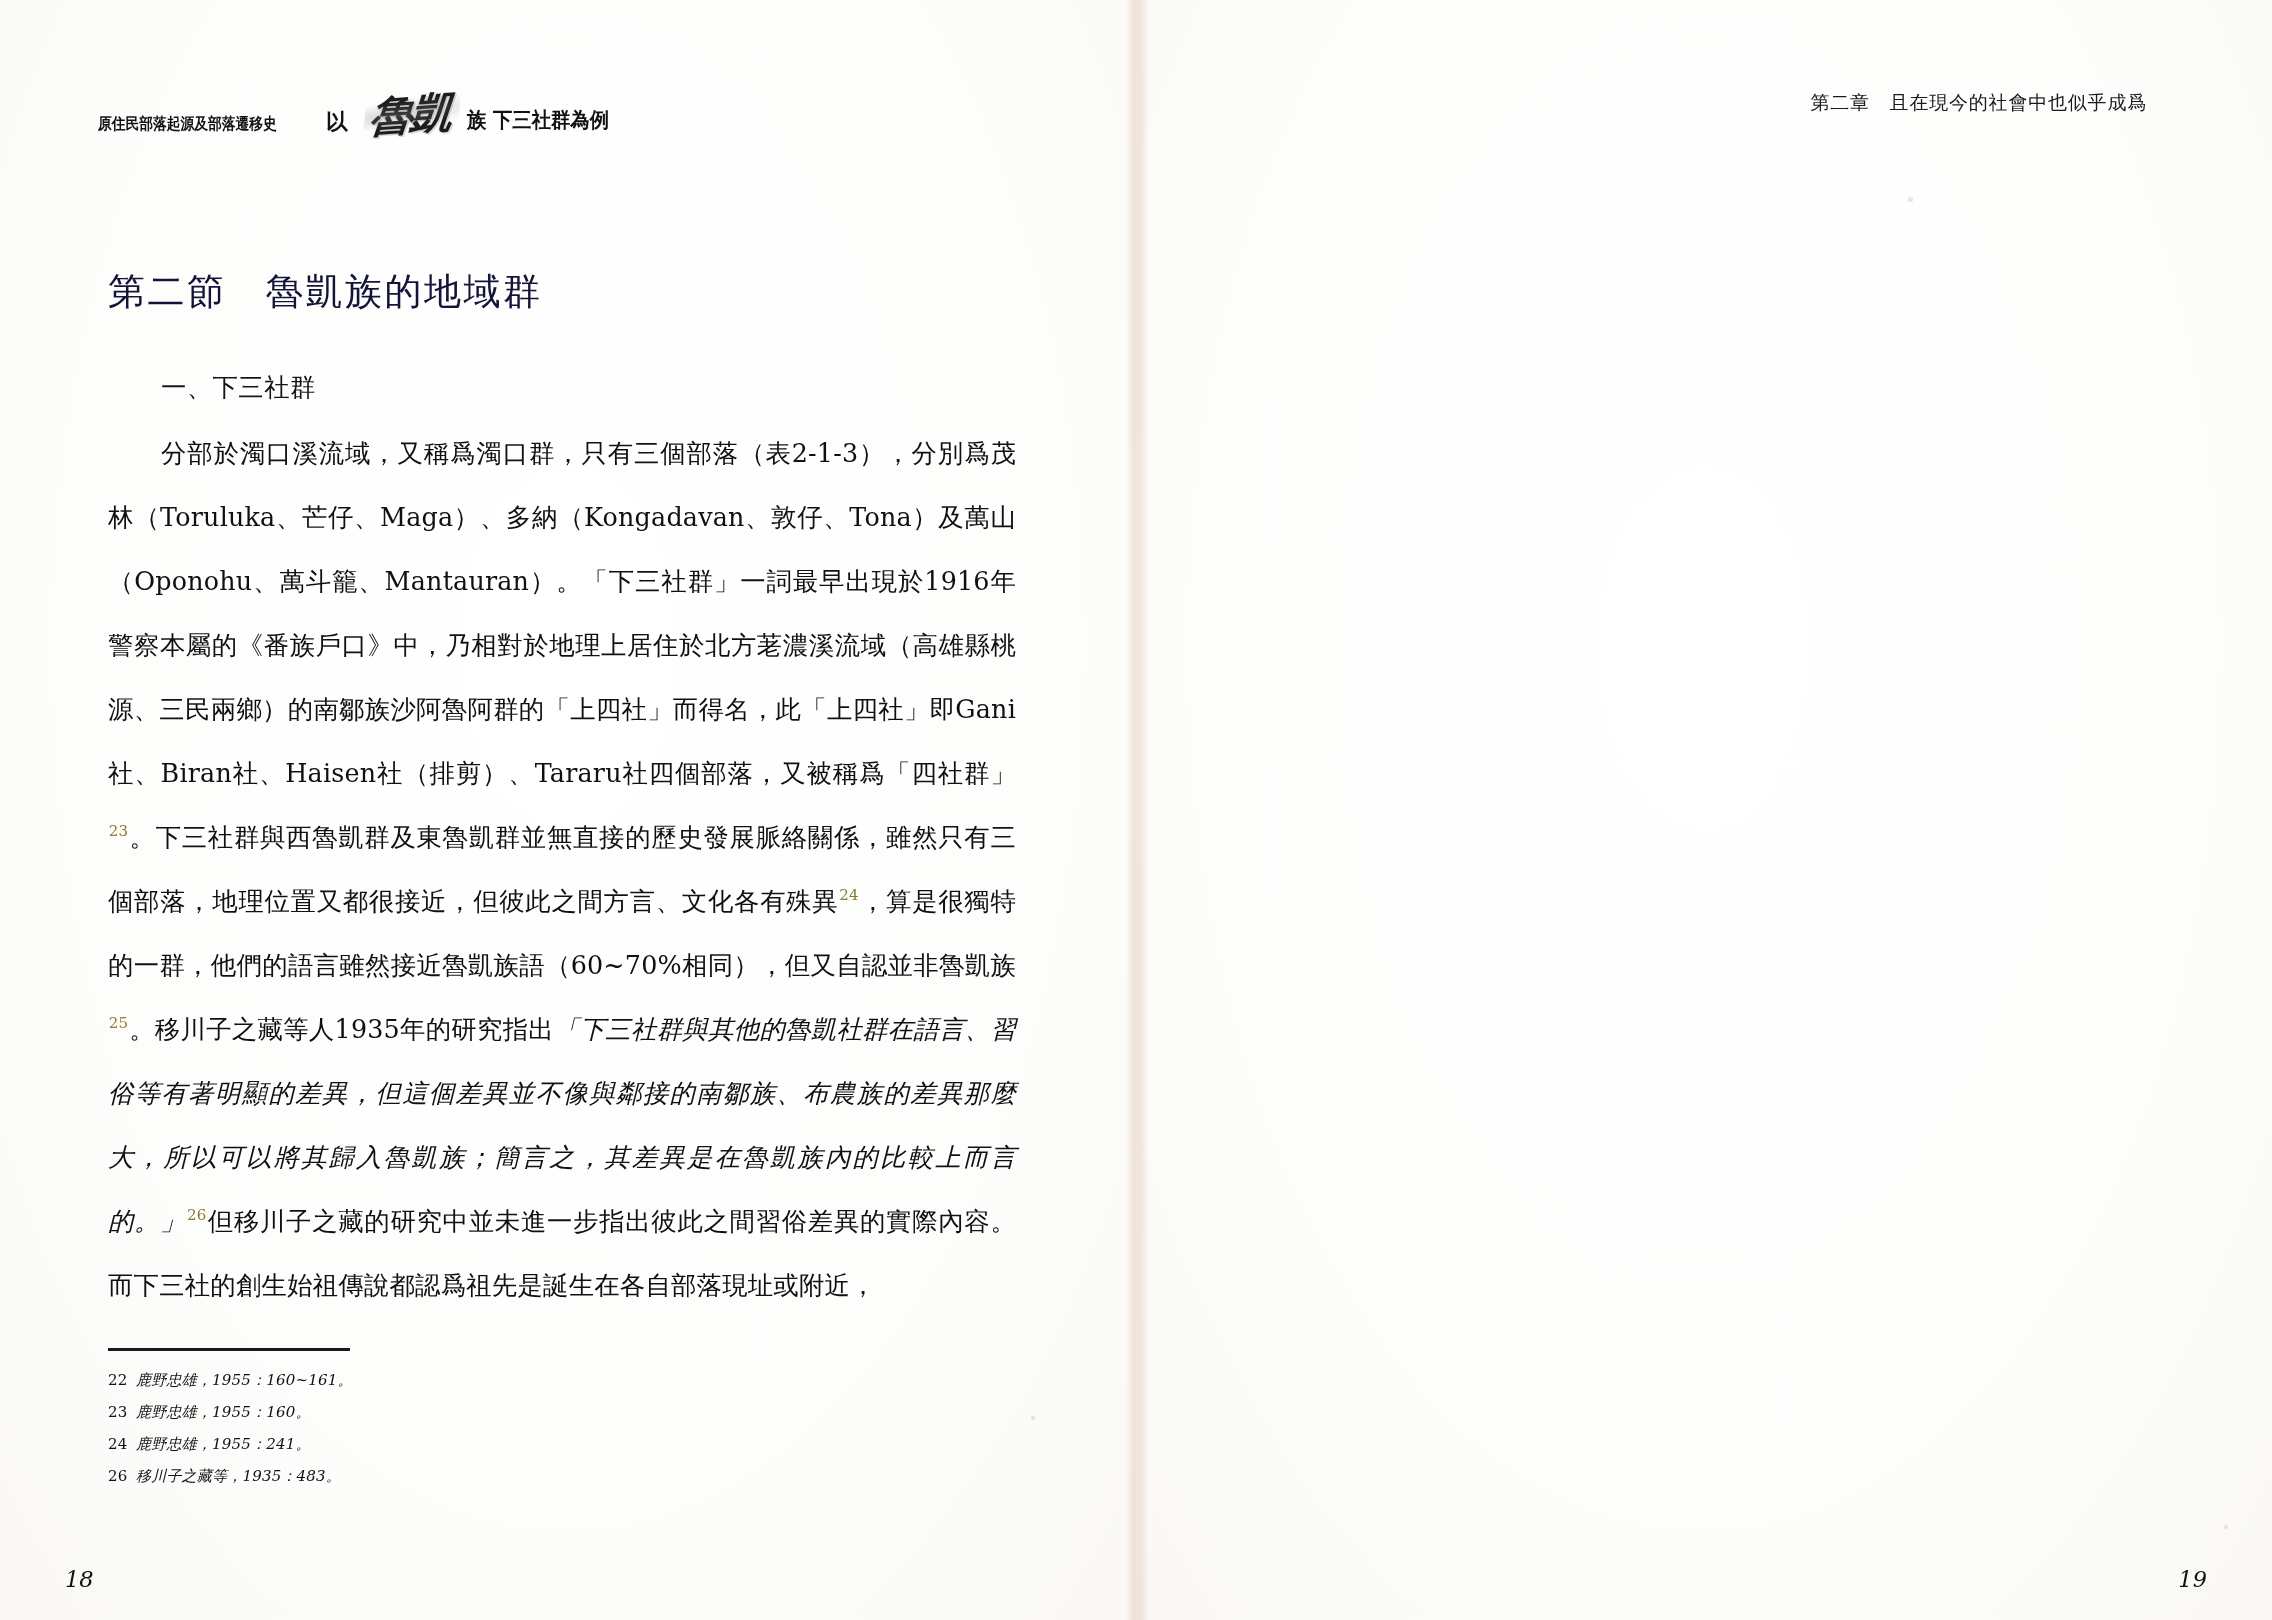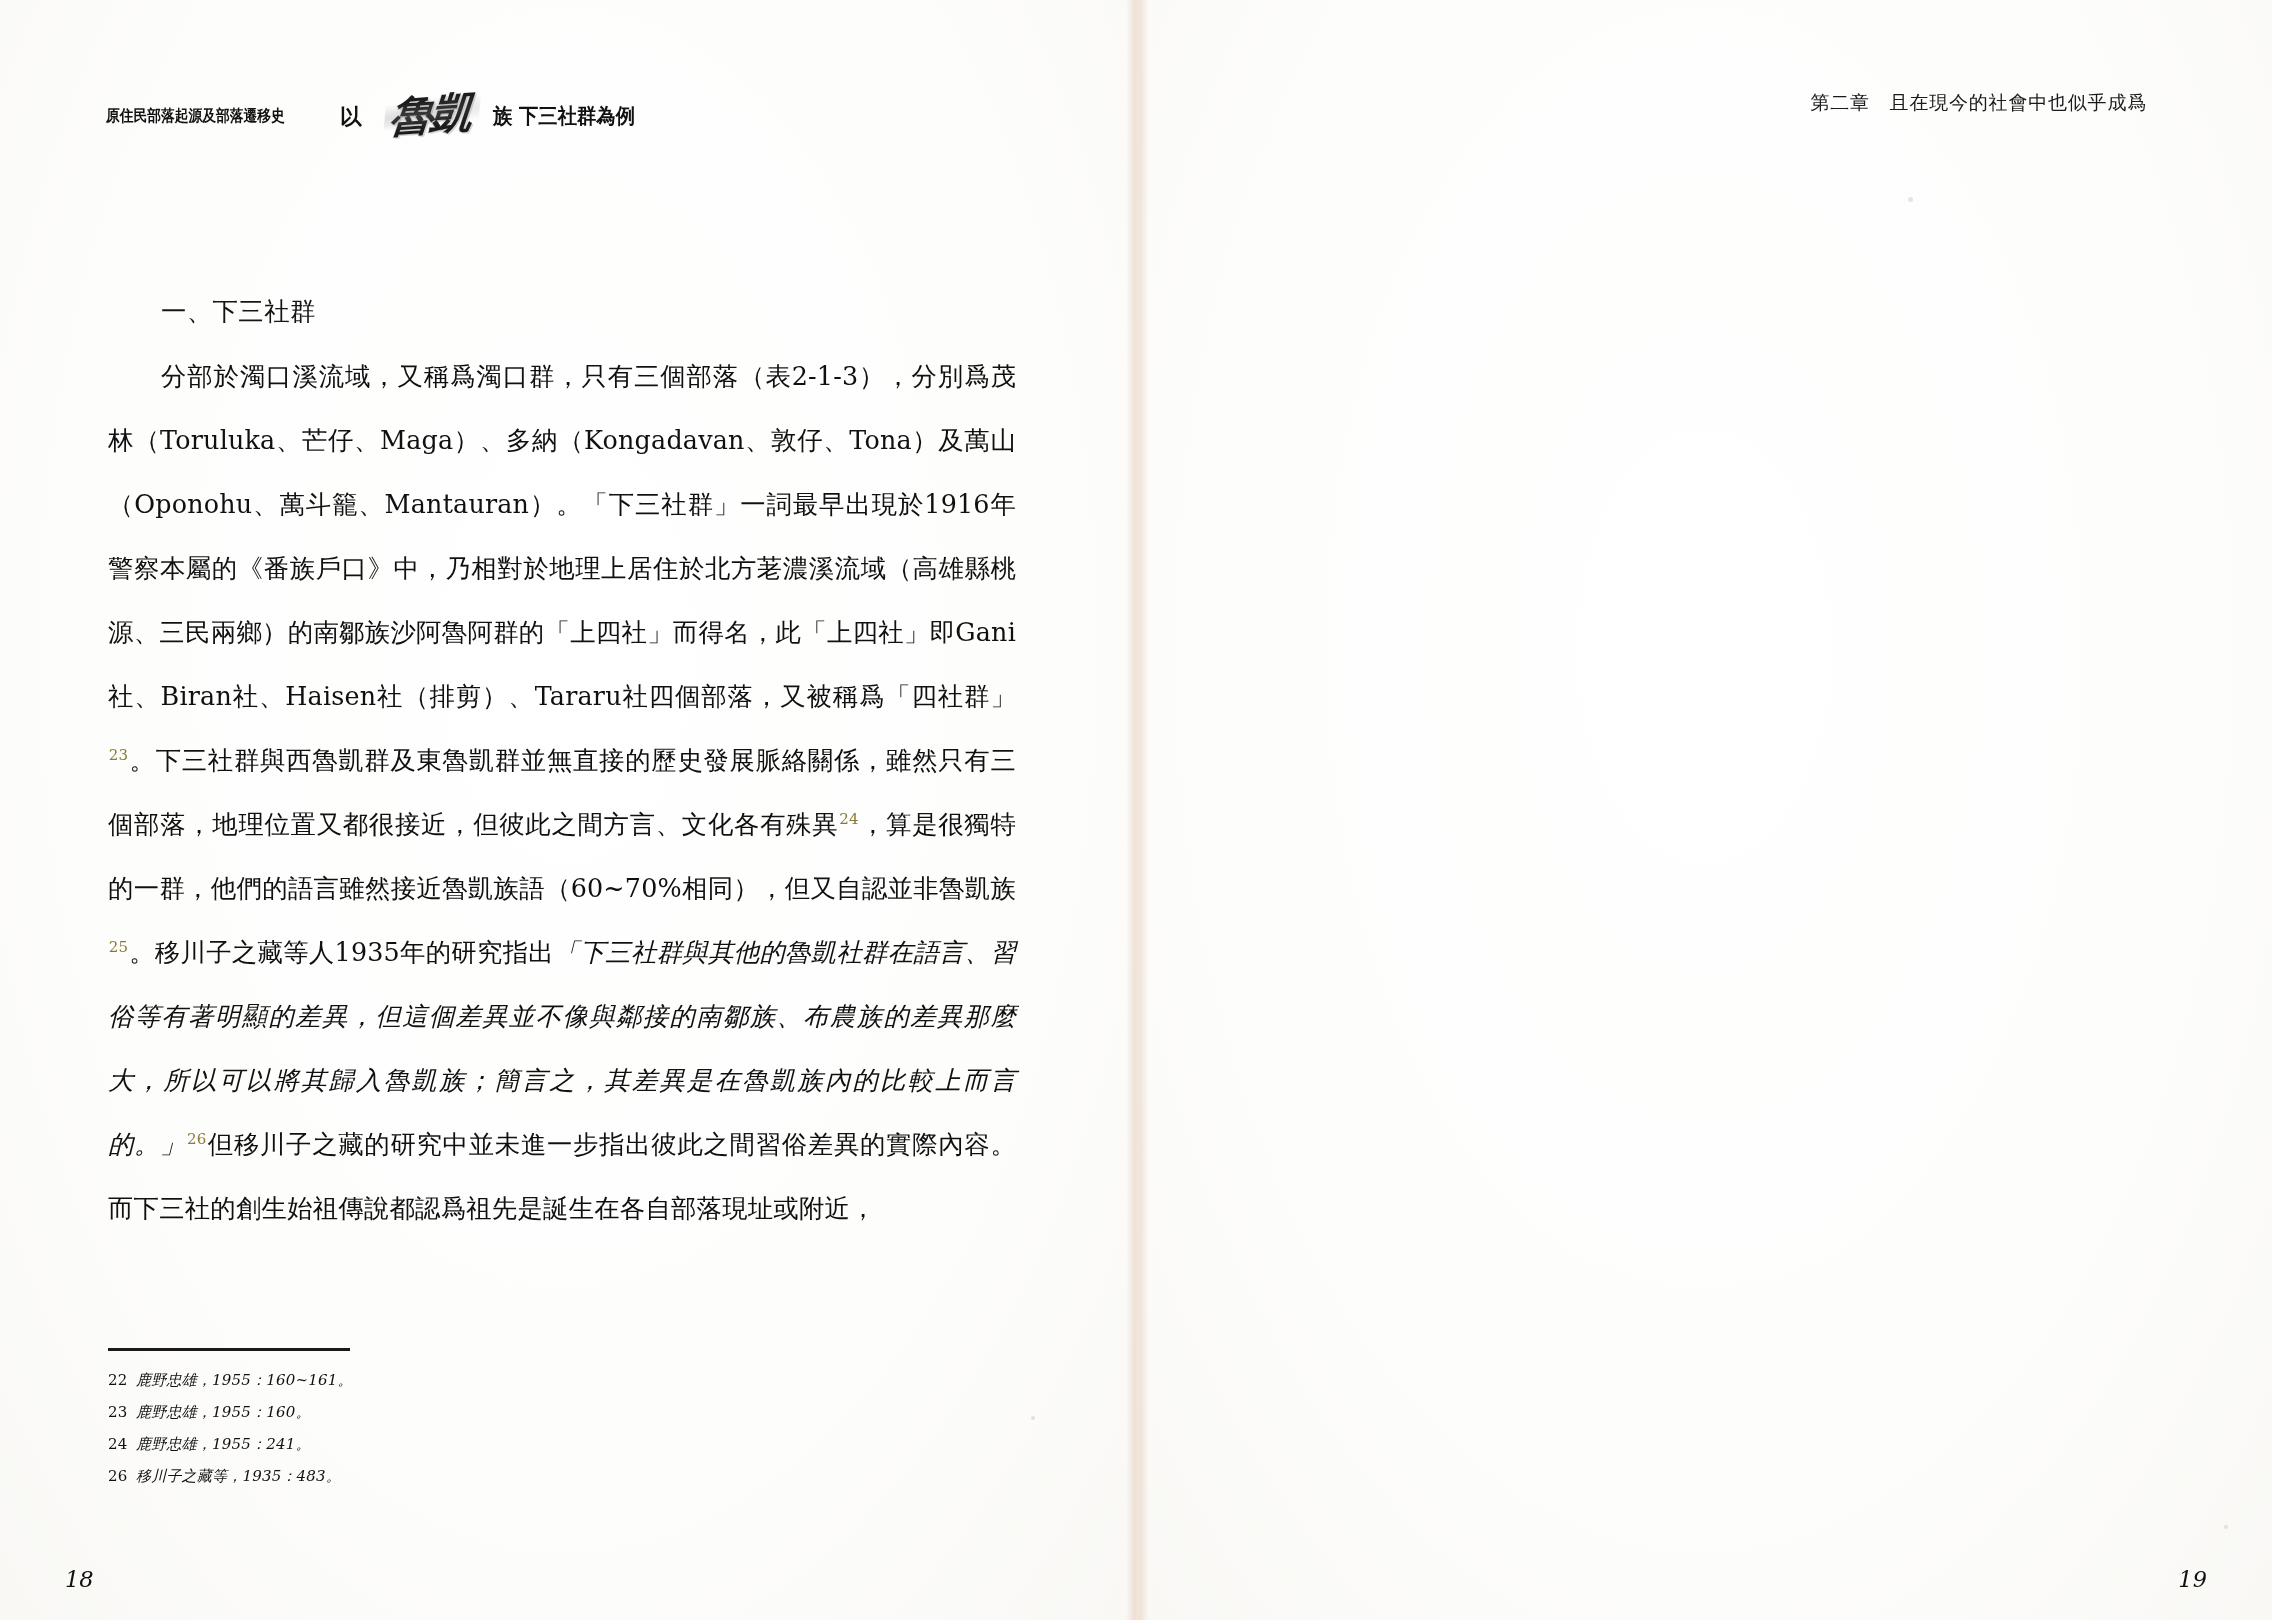--- a/index.html
+++ b/index.html
@@ -55,24 +55,24 @@
   }
   #runhead-right {
     right: 125px; top: 90px;
     font-family: "DejaVu Sans", "Liberation Sans", sans-serif;
     font-size: 19px;
   }
 
   
   #runhead-left-wrap {
     position: absolute;
-    left: 106px; top: 98px;
+    left: 98px; top: 98px;
     display: flex;
-    align-items: center;
-    gap: 26px;
+    align-items: flex-end;
+    gap: 20px;
     white-space: nowrap;
   }
   .logo-small {
     font-family: "DejaVu Sans", "Liberation Sans", sans-serif;
     font-weight: bold;
     font-size: 16px;
     letter-spacing: 0px;
     color: #111;
     transform: scaleX(0.86);
     transform-origin: left bottom;
@@ -210,20 +210,21 @@
 
     <div id="runhead-left-wrap">
       <span class="logo-small">原住民部落起源及部落遷移史</span>
       <span class="logo-yi">以</span>
       <span class="logo-brush">魯凱</span>
       <span class="logo-tail">族 下三社群為例</span>
     </div>
 
     <div id="left-col">
 
+      <h1 id="section-title">第二節　魯凱族的地域群</h1>
 
 
       <p class="subhead">一、下三社群</p>
 
       <p class="body"><span>分部於濁口溪流域，又稱爲濁口群，只有三個部落（表2-1-3），分別爲茂林（Toruluka、芒仔、Maga）、多納（Kongadavan、敦仔、Tona）及萬山（Oponohu、萬斗籠、Mantauran）。「下三社群」一詞最早出現於1916年警察本屬的《番族戶口》中，乃相對於地理上居住於北方荖濃溪流域（高雄縣桃源、三民兩鄉）的南鄒族沙阿魯阿群的「上四社」而得名，此「上四社」即Gani社、Biran社、Haisen社（排剪）、Tararu社四個部落，又被稱爲「四社群」</span><sup class="fn">23</sup><span>。下三社群與西魯凱群及東魯凱群並無直接的歷史發展脈絡關係，雖然只有三個部落，地理位置又都很接近，但彼此之間方言、文化各有殊異</span><sup class="fn">24</sup><span>，算是很獨特的一群，他們的語言雖然接近魯凱族語（60~70%相同），但又自認並非魯凱族</span><sup class="fn">25</sup><span>。移川子之藏等人1935年的研究指出</span><span class="quote-italic">「下三社群與其他的魯凱社群在語言、習俗等有著明顯的差異，但這個差異並不像與鄰接的南鄒族、布農族的差異那麼大，所以可以將其歸入魯凱族；簡言之，其差異是在魯凱族內的比較上而言的。」</span><sup class="fn">26</sup><span>但移川子之藏的研究中並未進一步指出彼此之間習俗差異的實際內容。而下三社的創生始祖傳說都認爲祖先是誕生在各自部落現址或附近，</span></p>
 
     </div>
 
     <div id="left-notes">
       <div class="fn-rule"></div>

